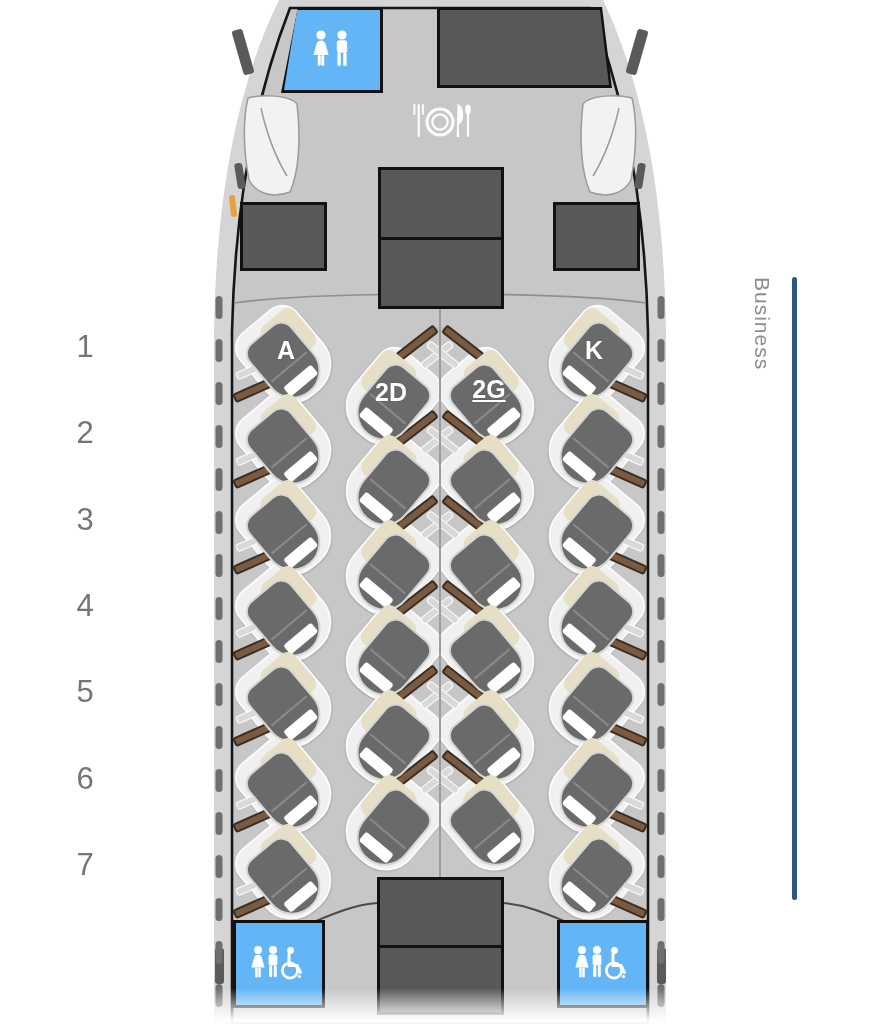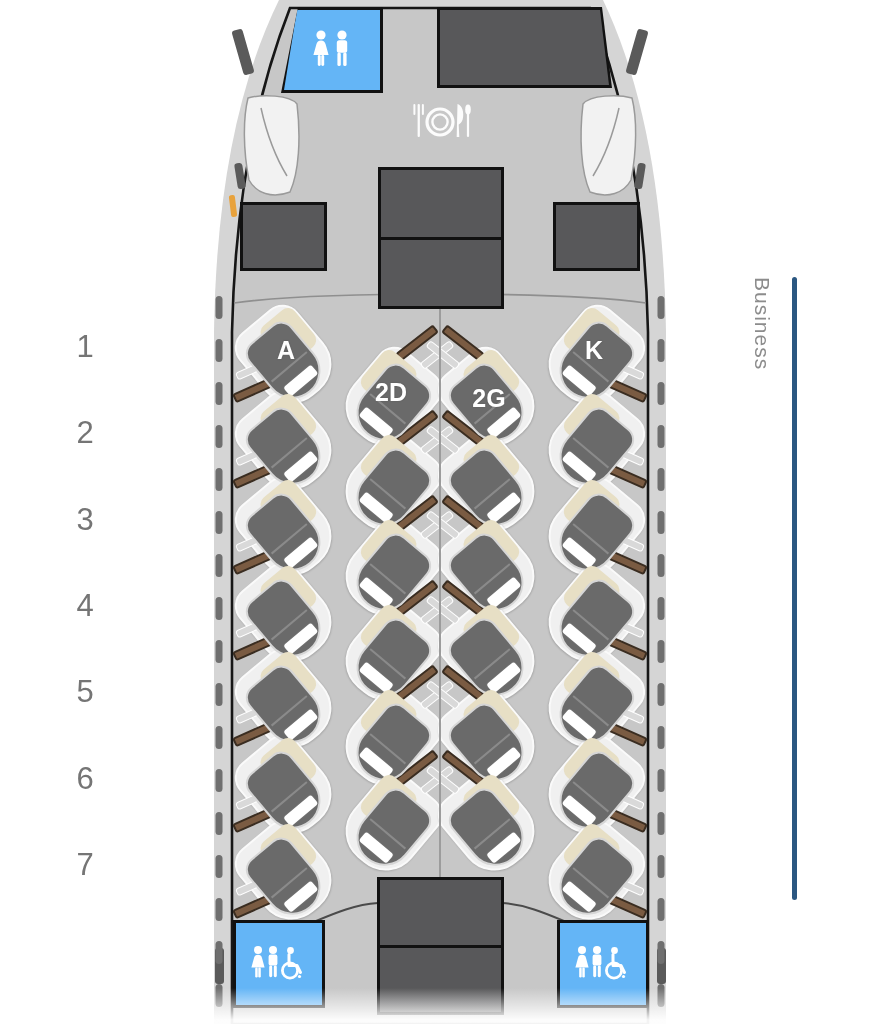--- a/index.html
+++ b/index.html
@@ -295,21 +295,21 @@
         </div>
       </div>
       <div class="seat-label" style="left: 359px; top: 379px;">2D</div>
       <div class="seat-rot" style="left: 461px; top: 367px; transform: rotate(-40deg);">
         <div class="pillow" style="left: 26px;"></div>
         <div class="seatback">
           <div class="seam"></div>
           <div class="stripe"></div>
         </div>
       </div>
-      <div class="seat-label" style="left: 457px; top: 385px;">2G</div>
+      <div class="seat-label" style="left: 457px; top: 376px; text-decoration: underline;">2G</div>
       <div class="seat-rot" style="left: 566px; top: 411px; transform: rotate(40deg);">
         <div class="pillow" style="left: -12px;"></div>
         <div class="seatback">
           <div class="seam"></div>
           <div class="stripe"></div>
         </div>
       </div>
       <div class="seat-rot" style="left: 258px; top: 497px; transform: rotate(-40deg);">
         <div class="pillow" style="left: 26px;"></div>
         <div class="seatback">

